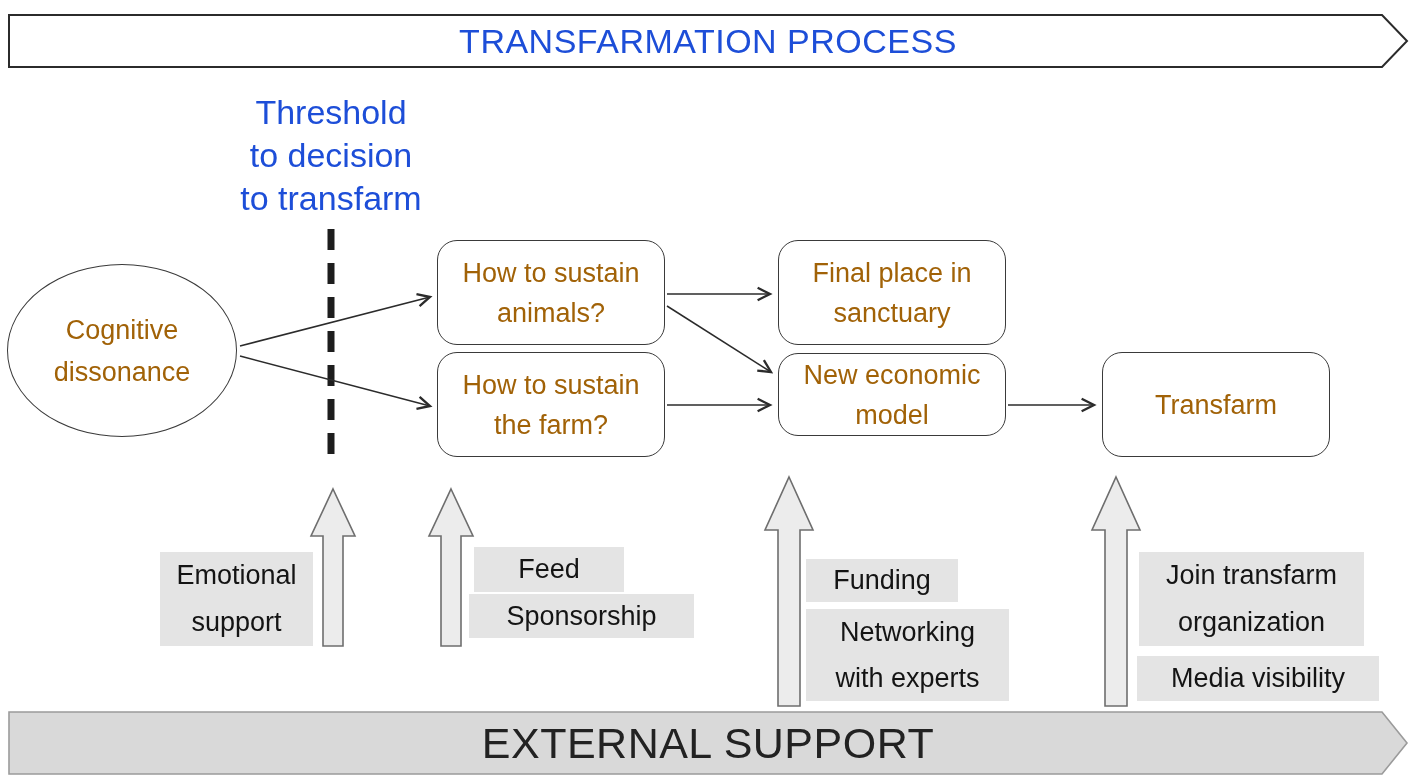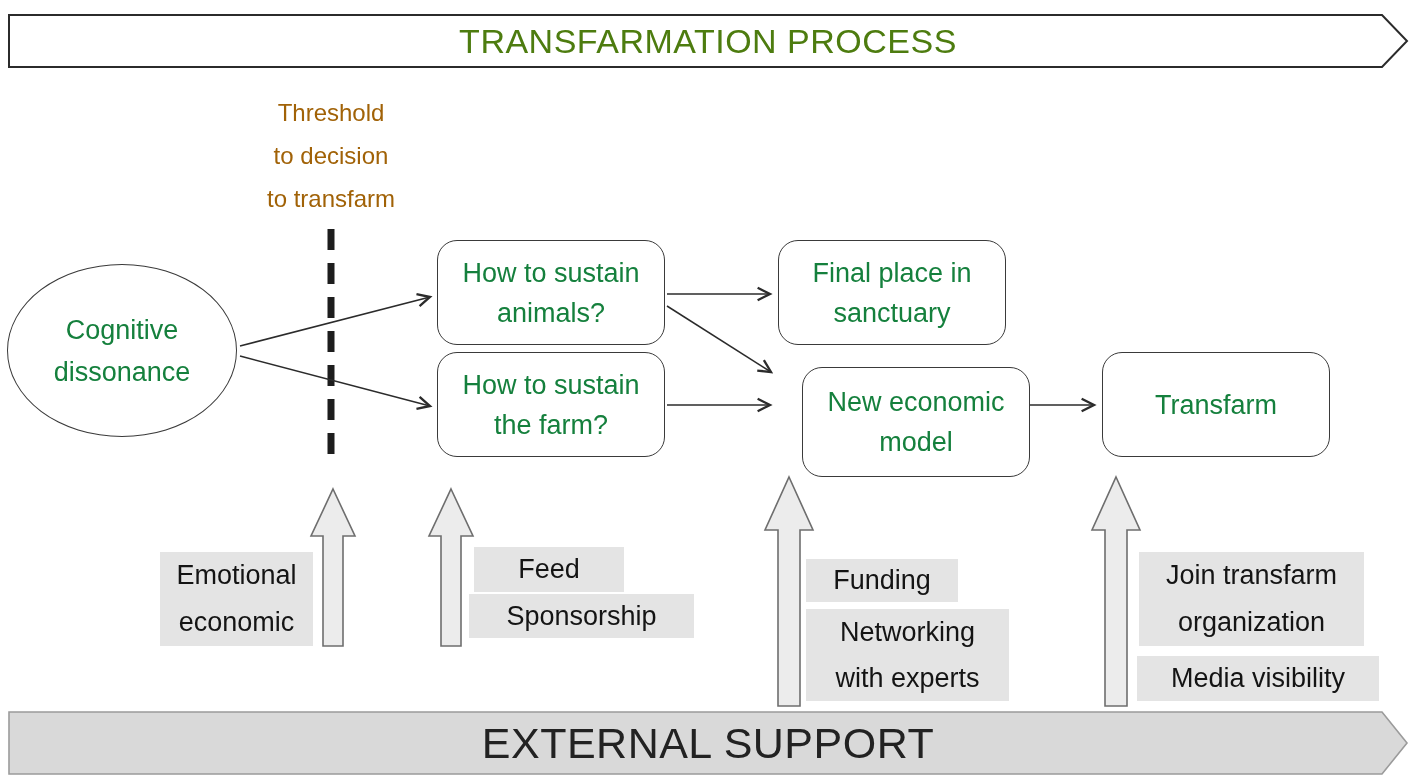--- a/index.html
+++ b/index.html
@@ -2,30 +2,30 @@
 <html><head>
 <meta charset="utf-8">
 <style>
   * { margin:0; padding:0; box-sizing:border-box; }
   html,body { background:#ffffff; }
   body { font-family:"Liberation Sans", sans-serif; color:#1c1c1c; }
   .canvas { position:relative; width:1418px; height:782px; background:#ffffff; overflow:hidden; }
   .layer { position:absolute; left:0; top:0; width:1418px; height:782px; }
   .txt { position:absolute; display:flex; align-items:center; justify-content:center;
          text-align:center; white-space:pre-line; color:#1c1c1c; }
-  .banner-text { font-size:34px; color:#4d7c0f; letter-spacing:0.5px; }
+  .banner-text { font-size:34px; color:#1d4ed8; letter-spacing:0.5px; }
   .banner-text-bottom { font-size:43px; color:#222222; letter-spacing:0.5px; }
   .node { position:absolute; border:1.6px solid #3a3a3a; border-radius:20px; background:#ffffff;
           display:flex; align-items:center; justify-content:center; text-align:center;
-          font-size:27px; line-height:40px; white-space:pre-line; color:#15803d; }
+          font-size:27px; line-height:40px; white-space:pre-line; color:#a16207; }
   .ellipse { border-radius:50%; line-height:42px; }
   .support-label { position:absolute; background:#e4e4e4; display:flex; align-items:center;
                    justify-content:center; text-align:center; white-space:pre-line;
                    font-size:27px; color:#141414; }
-  .threshold { font-size:24px; line-height:43px; color:#a16207; }
+  .threshold { font-size:34px; line-height:43px; color:#1d4ed8; }
 </style>
 </head>
 <body>
 
 <div class="canvas">
 
   <svg class="layer" width="1418" height="782" viewBox="0 0 1418 782">
     <defs>
       <marker id="arrowhead" viewBox="0 0 12 12" refX="10" refY="6" markerWidth="11" markerHeight="11" orient="auto-start-reverse">
         <path d="M1,1.5 L10,6 L1,10.5" fill="none" stroke="#2b2b2b" stroke-width="1.7"></path>
@@ -59,26 +59,26 @@
 to transfarm</div>
 
   <div class="node ellipse" style="left:7px; top:264px; width:230px; height:173px;">Cognitive
 dissonance</div>
   <div class="node" style="left:437px; top:240px; width:228px; height:105px;">How to sustain
 animals?</div>
   <div class="node" style="left:437px; top:352px; width:228px; height:105px;">How to sustain
 the farm?</div>
   <div class="node" style="left:778px; top:240px; width:228px; height:105px;">Final place in
 sanctuary</div>
-  <div class="node" style="left:778px; top:367px; width:228px; height:110px;margin-left:24px;">New economic
+  <div class="node" style="left:778px; top:353px; width:228px; height:83px;">New economic
 model</div>
   <div class="node" style="left:1102px; top:352px; width:228px; height:105px;">Transfarm</div>
 
   <div class="support-label" style="left:160px; top:552px; width:153px; height:94px; line-height:47px;">Emotional
-economic</div>
+support</div>
   <div class="support-label" style="left:474px; top:547px; width:150px; height:45px;">Feed</div>
   <div class="support-label" style="left:469px; top:594px; width:225px; height:44px;">Sponsorship</div>
   <div class="support-label" style="left:806px; top:609px; width:203px; height:92px; line-height:46px;">Networking
 with experts</div>
   <div class="support-label" style="left:806px; top:559px; width:152px; height:43px;">Funding</div>
   <div class="support-label" style="left:1139px; top:552px; width:225px; height:94px; line-height:47px;">Join transfarm
 organization</div>
   <div class="support-label" style="left:1137px; top:656px; width:242px; height:45px;">Media visibility</div>
 
 </div>

